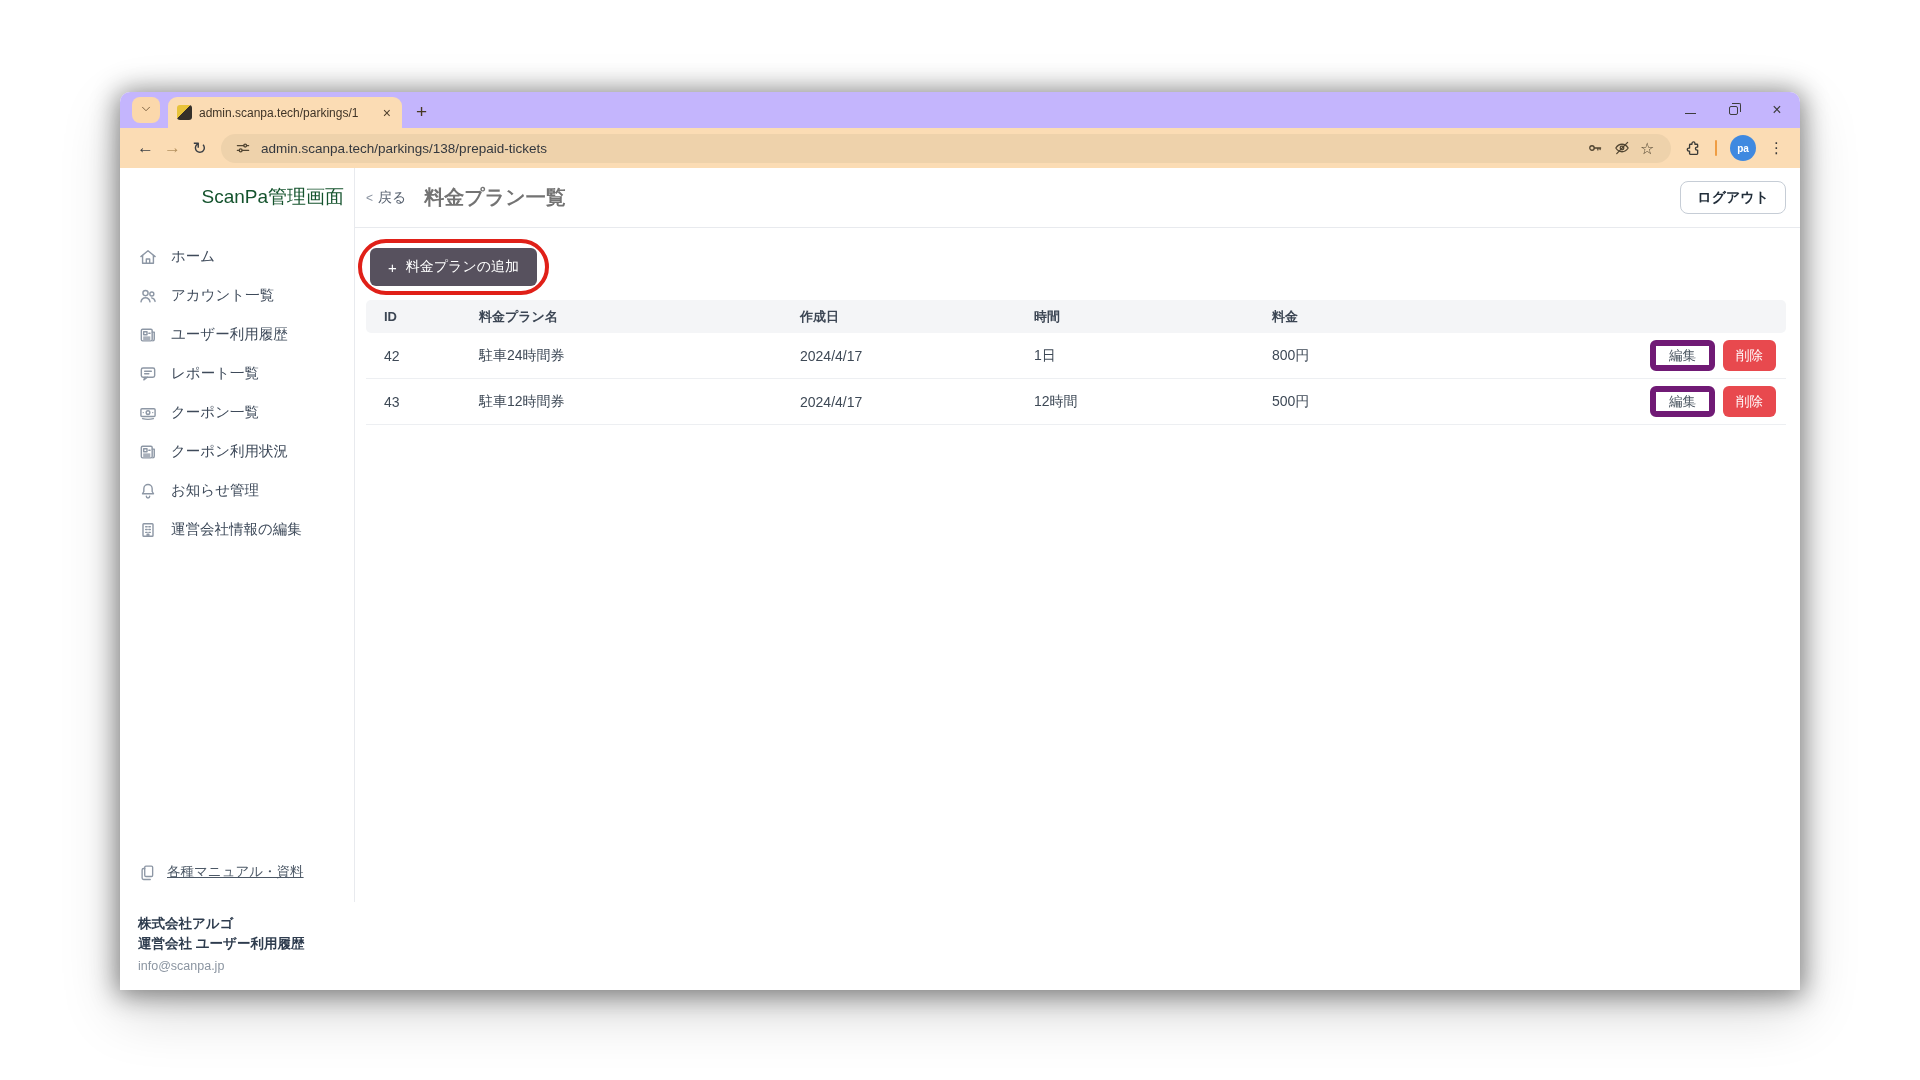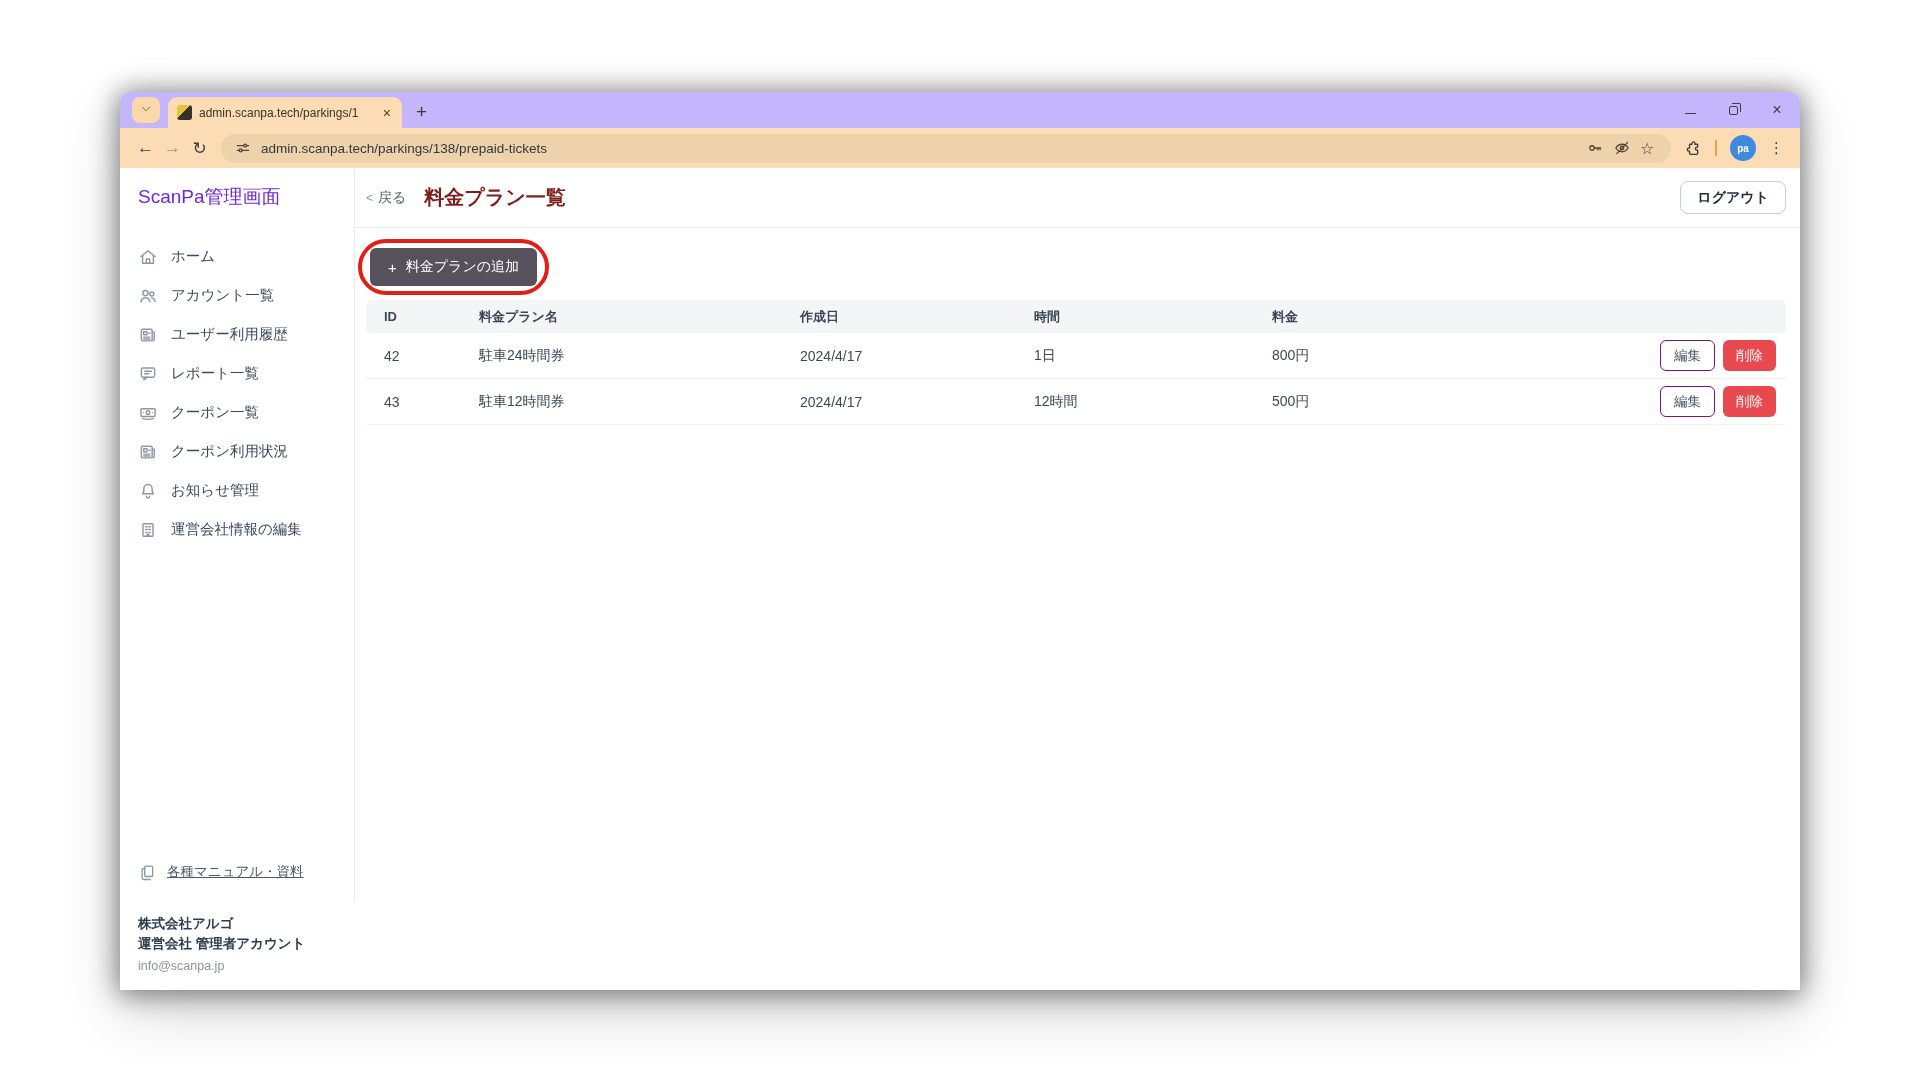--- a/index.html
+++ b/index.html
@@ -52,41 +52,41 @@
           font-size:10px;font-weight:bold;display:flex;align-items:center;justify-content:center;cursor:pointer;}
   .kebab{font-size:15px;color:#3a3a3a;cursor:pointer;letter-spacing:0;}
 
   
   .app{flex:1;display:flex;background:#fff;min-height:0;}
 
   
   .sidebar{width:235px;display:flex;flex-direction:column;flex:0 0 auto;}
   .side-top{flex:1;border-right:1px solid #e8eaee;padding:16px 10px 16px 18px;
             display:flex;flex-direction:column;min-height:0;}
-  .side-title{font-size:19px;color:#6d28d9;}
+  .side-title{font-size:19px;color:#14532d;text-align:right;}
   .nav{margin-top:27px;display:flex;flex-direction:column;}
   .nav-item{display:flex;align-items:center;gap:13px;height:39px;font-size:14.5px;color:#3e4a5a;cursor:pointer;}
   .nav-item .ic{width:20px;height:20px;color:#8d97a5;display:flex;flex:0 0 auto;}
   .nav-item .ic svg{width:20px;height:20px;}
   .manual{margin-top:auto;display:flex;align-items:center;gap:10px;font-size:13.5px;
           color:#4c5866;cursor:pointer;padding-bottom:4px;}
   .manual .ic{width:19px;height:19px;color:#8d97a5;display:flex;}
   .manual .ic svg{width:19px;height:19px;}
   .manual span{text-decoration:underline;}
   .side-foot{padding:12px 18px 14px;line-height:1.5;}
   .foot-co,.foot-acct{font-size:13.5px;font-weight:bold;color:#2e3c4e;}
   .foot-mail{font-size:12.5px;color:#8b95a1;margin-top:3px;}
 
   
   .main{flex:1;display:flex;flex-direction:column;min-width:0;}
   .main-head{height:60px;display:flex;align-items:center;padding:0 14px 0 11px;
              border-bottom:1px solid #e8eaee;flex:0 0 auto;}
   .back{display:flex;align-items:center;gap:5px;font-size:14px;color:#5a6472;cursor:pointer;}
   .back-ch{font-size:12px;color:#8a93a0;}
-  .page-title{font-size:20px;font-weight:bold;color:#7f1d1d;margin-left:18px;}
+  .page-title{font-size:20px;font-weight:bold;color:#737373;margin-left:18px;}
   .logout{margin-left:auto;height:33px;padding:0 16px;background:#fff;border:1px solid #c6cdd6;
           border-radius:8px;font-size:14px;font-weight:bold;color:#222e3a;cursor:pointer;}
 
   .main-body{padding:20px 14px 0 11px;}
   .add-wrap{position:relative;display:inline-block;margin-left:4px;}
   .add-btn{height:38px;padding:0 18px;background:#57515e;color:#fff;border:none;border-radius:6px;
            font-size:14px;display:flex;align-items:center;gap:9px;cursor:pointer;
            font-family:inherit;}
   .add-plus{font-size:15px;}
   .annotation{position:absolute;left:-12px;top:-9px;right:-12px;bottom:-9px;
@@ -96,21 +96,21 @@
   .thead{display:flex;align-items:center;height:33px;background:#f4f5f7;border-radius:5px;
          font-size:13px;font-weight:bold;color:#3c4654;}
   .row{display:flex;align-items:center;height:46px;border-bottom:1px solid #edeff2;
        font-size:14px;color:#3e4956;background:#fff;}
   .c-id{width:113px;padding-left:18px;flex:0 0 auto;}
   .c-name{width:321px;flex:0 0 auto;}
   .c-date{width:234px;flex:0 0 auto;}
   .c-dur{width:196px;flex:0 0 auto;}
   .c-price{flex:1;min-width:0;margin-left:42px;}
   .c-act{width:150px;flex:0 0 auto;display:flex;justify-content:flex-end;gap:8px;padding-right:10px;}
-  .btn-edit{height:31px;padding:0 13px;background:#fff;border:1px solid #701a75;border-radius:6px;
+  .btn-edit{height:31px;padding:0 13px;background:#fff;border:6px solid #701a75;border-radius:6px;
             font-size:13.5px;color:#4a5560;cursor:pointer;font-family:inherit;}
   .btn-del{height:31px;padding:0 13px;background:#e8494e;border:none;border-radius:6px;
            font-size:13.5px;color:#fff;cursor:pointer;font-family:inherit;}
 </style>
 </head>
 <body>
 
 <div class="window">
 
   <div class="tabstrip">
@@ -269,21 +269,21 @@
               <svg viewBox="0 0 24 24" fill="none" stroke="currentColor" stroke-width="1.7" stroke-linecap="round" stroke-linejoin="round">
                 <rect x="8.5" y="4" width="10" height="13" rx="1.5"></rect>
                 <path d="M8.5 7H7a1.8 1.8 0 0 0-1.8 1.8V19A1.8 1.8 0 0 0 7 20.8h8.5"></path>
               </svg>
             </span>
           <span>各種マニュアル・資料</span>
         </div>
       </div>
       <div class="side-foot">
         <div class="foot-co">株式会社アルゴ</div>
-        <div class="foot-acct">運営会社 管理者アカウント</div>
+        <div class="foot-acct">運営会社 ユーザー利用履歴</div>
         <div class="foot-mail">info@scanpa.jp</div>
       </div>
     </div>
 
     <div class="main">
       <div class="main-head">
         <span class="back">
           <span class="back-ch">&lt;</span>
           <span>戻る</span>
         </span>

